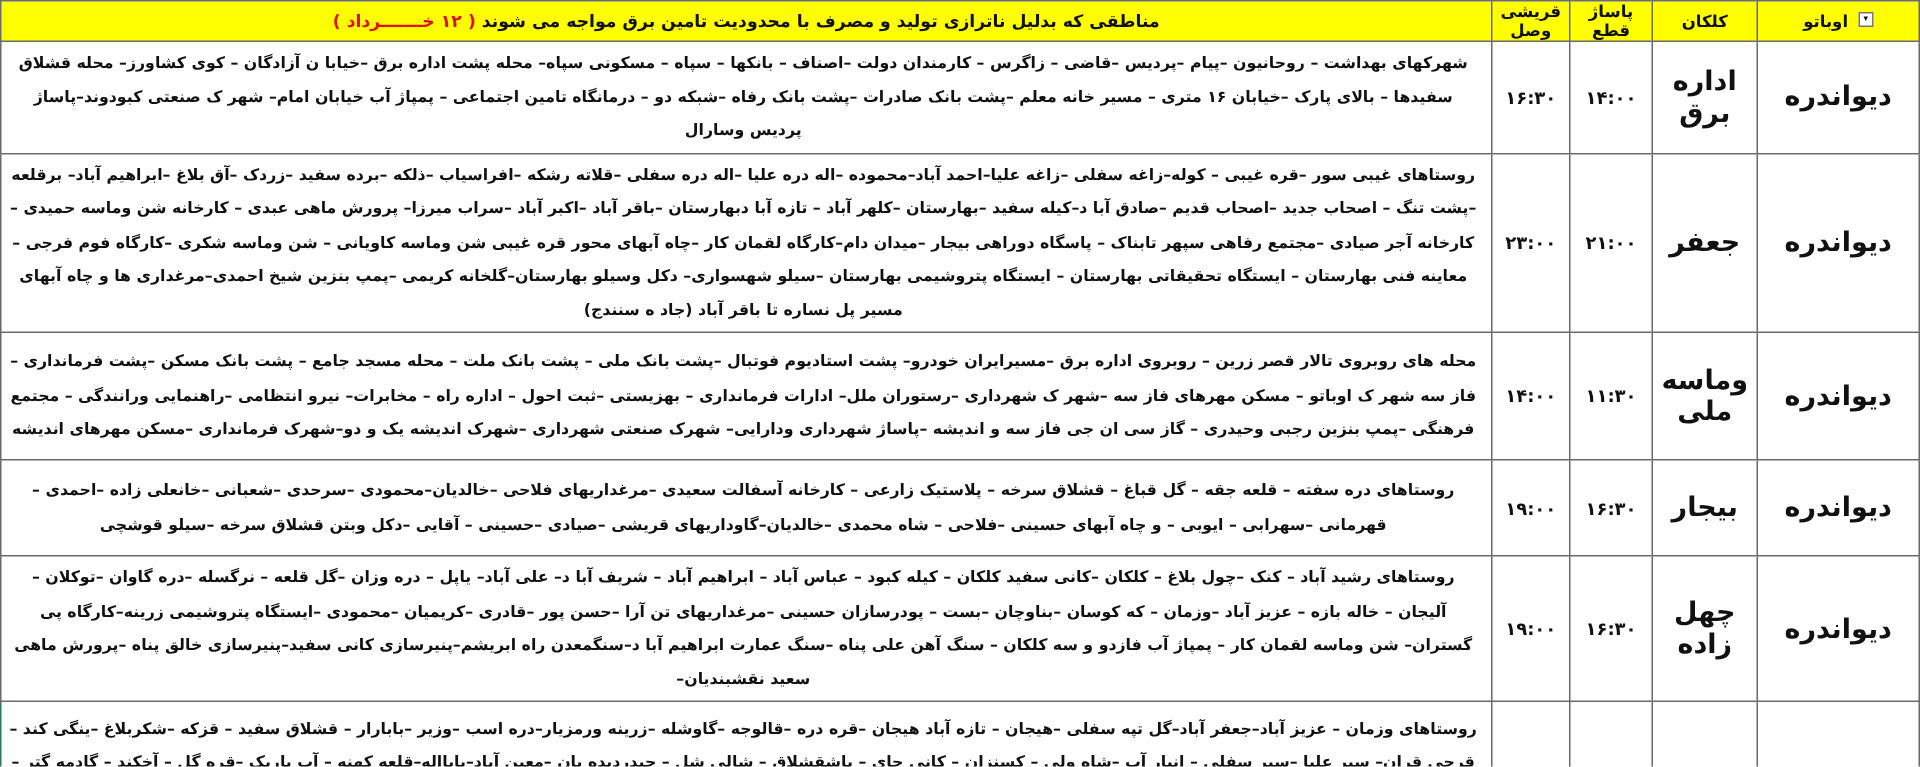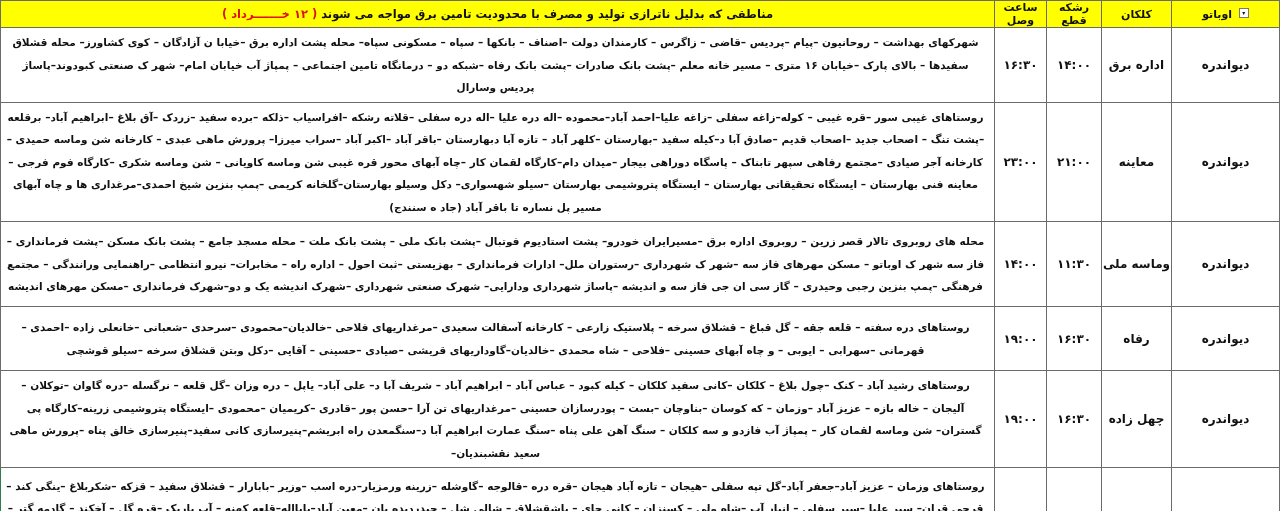--- a/index.html
+++ b/index.html
@@ -27,21 +27,21 @@
     font-size: 11px;
   }
   th.title-cell { font-size: 11.5px; color: #111; }
   .title-highlight { color: #e01010; }
   th .filter-box {
     display: inline-block; width: 8px; height: 8px;
     border: 1px solid #777; background: #fff;
     font-size: 6px; line-height: 8px; vertical-align: top;
     margin-left: 3px;
   }
-  td.region, td.feeder { font-size: 12px; }
+  td.region, td.feeder { font-size: 18px; }
   td.time { font-size: 12px; letter-spacing: 0.5px; }
   td.areas {
     text-align: center;
     font-size: 10.5px;
     line-height: 22.5px;
     padding: 3px 8px 3px 4px;
     white-space: normal;
     word-spacing: 0px;
   }
   tr.r1 td { height: 46px; }
@@ -68,53 +68,53 @@
     <col class="c-conn">
     <col class="c-areas">
   </colgroup>
   <thead>
     <tr>
       <th>
         <span class="filter-box">▾</span>
         <span>اوباتو</span>
       </th>
       <th>کلکان</th>
-      <th>رشکه قطع</th>
-      <th>ساعت وصل</th>
+      <th>پاساژ قطع</th>
+      <th>قریشی وصل</th>
       <th class="title-cell">
         <span>مناطقی که بدلیل ناترازی تولید و مصرف با محدودیت تامین برق مواجه می شوند</span>
         <span class="title-highlight">( ۱۲ خـــــــرداد )</span>
       </th>
     </tr>
   </thead>
   <tbody>
     <tr class="r1">
       <td class="region">دیواندره</td>
       <td class="feeder">اداره برق</td>
       <td class="time">۱۴:۰۰</td>
       <td class="time">۱۶:۳۰</td>
       <td class="areas">شهرکهای بهداشت – روحانیون –پیام –پردیس –قاضی – زاگرس – کارمندان دولت –اصناف – بانکها – سپاه – مسکونی سپاه– محله پشت اداره برق –خیابا ن آزادگان – کوی کشاورز– محله قشلاق سفیدها – بالای پارک –خیابان ۱۶ متری – مسیر خانه معلم –پشت بانک صادرات –پشت بانک رفاه –شبکه دو – درمانگاه تامین اجتماعی – پمپاژ آب خیابان امام– شهر ک صنعتی کبودوند–پاساژ پردیس وسارال</td>
     </tr>
     <tr class="r2">
       <td class="region">دیواندره</td>
-      <td class="feeder">معاینه</td>
+      <td class="feeder">جعفر</td>
       <td class="time">۲۱:۰۰</td>
       <td class="time">۲۳:۰۰</td>
       <td class="areas">روستاهای غیبی سور –قره غیبی – کوله–زاغه سفلی –زاغه علیا–احمد آباد–محموده –اله دره علیا –اله دره سفلی –قلاته رشکه –افراسیاب –ذلکه –برده سفید –زردک –آق بلاغ –ابراهیم آباد– برقلعه –پشت تنگ – اصحاب جدید –اصحاب قدیم –صادق آبا د–کیله سفید –بهارستان –کلهر آباد – تازه آبا دبهارستان –باقر آباد –اکبر آباد –سراب میرزا– پرورش ماهی عبدی – کارخانه شن وماسه حمیدی – کارخانه آجر صیادی –مجتمع رفاهی سپهر تابناک – پاسگاه دوراهی بیجار –میدان دام–کارگاه لقمان کار –چاه آبهای محور قره غیبی شن وماسه کاویانی – شن وماسه شکری –کارگاه فوم فرجی –معاینه فنی بهارستان – ایستگاه تحقیقاتی بهارستان – ایستگاه پتروشیمی بهارستان –سیلو شهسواری– دکل وسیلو بهارستان–گلخانه کریمی –پمپ بنزین شیخ احمدی–مرغداری ها و چاه آبهای مسیر پل نساره تا باقر آباد (جاد ه سنندج)</td>
     </tr>
     <tr class="r3">
       <td class="region">دیواندره</td>
       <td class="feeder">وماسه ملی</td>
       <td class="time">۱۱:۳۰</td>
       <td class="time">۱۴:۰۰</td>
       <td class="areas">محله های روبروی تالار قصر زرین – روبروی اداره برق –مسیرایران خودرو– پشت استادیوم فوتبال –پشت بانک ملی – پشت بانک ملت – محله مسجد جامع – پشت بانک مسکن –پشت فرمانداری – فاز سه شهر ک اوباتو – مسکن مهرهای فاز سه –شهر ک شهرداری –رستوران ملل– ادارات فرمانداری – بهزیستی –ثبت احول – اداره راه – مخابرات– نیرو انتظامی –راهنمایی ورانندگی – مجتمع فرهنگی –پمپ بنزین رجبی وحیدری – گاز سی ان جی فاز سه و اندیشه –پاساژ شهرداری ودارایی– شهرک صنعتی شهرداری –شهرک اندیشه یک و دو–شهرک فرمانداری –مسکن مهرهای اندیشه</td>
     </tr>
     <tr class="r4">
       <td class="region">دیواندره</td>
-      <td class="feeder">رفاه</td>
+      <td class="feeder">بیجار</td>
       <td class="time">۱۶:۳۰</td>
       <td class="time">۱۹:۰۰</td>
       <td class="areas">روستاهای دره سفته – قلعه جقه – گل قباغ – قشلاق سرخه – پلاستیک زارعی – کارخانه آسفالت سعیدی –مرغداریهای فلاحی –خالدیان–محمودی –سرحدی –شعبانی –خانعلی زاده –احمدی –قهرمانی –سهرابی – ایوبی – و چاه آبهای حسینی –فلاحی – شاه محمدی –خالدیان–گاوداریهای قریشی –صیادی –حسینی – آقایی –دکل وبتن قشلاق سرخه –سیلو قوشچی</td>
     </tr>
     <tr class="r5">
       <td class="region">دیواندره</td>
       <td class="feeder">چهل زاده</td>
       <td class="time">۱۶:۳۰</td>
       <td class="time">۱۹:۰۰</td>
       <td class="areas">روستاهای رشید آباد – کنک –چول بلاغ – کلکان –کانی سفید کلکان – کیله کبود – عباس آباد – ابراهیم آباد – شریف آبا د– علی آباد– یاپل – دره وزان –گل قلعه – نرگسله –دره گاوان –توکلان – آلیجان – خاله بازه – عزیز آباد –وزمان – که کوسان –بناوچان –بست – پودرسازان حسینی –مرغداریهای تن آرا –حسن پور –قادری –کریمیان –محمودی –ایستگاه پتروشیمی زرینه–کارگاه پی گستران– شن وماسه لقمان کار – پمپاژ آب فازدو و سه کلکان – سنگ آهن علی پناه –سنگ عمارت ابراهیم آبا د–سنگمعدن راه ابریشم–پنیرسازی کانی سفید–پنیرسازی خالق پناه –پرورش ماهی سعید نقشبندیان–</td>

